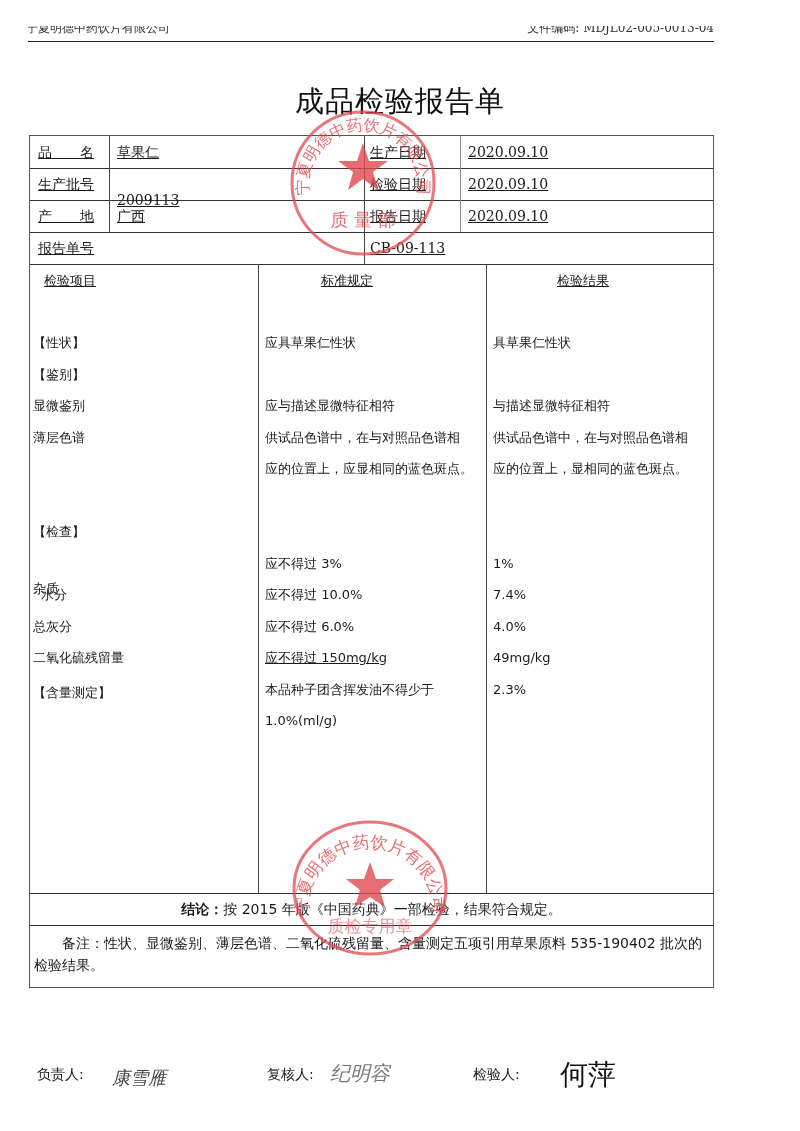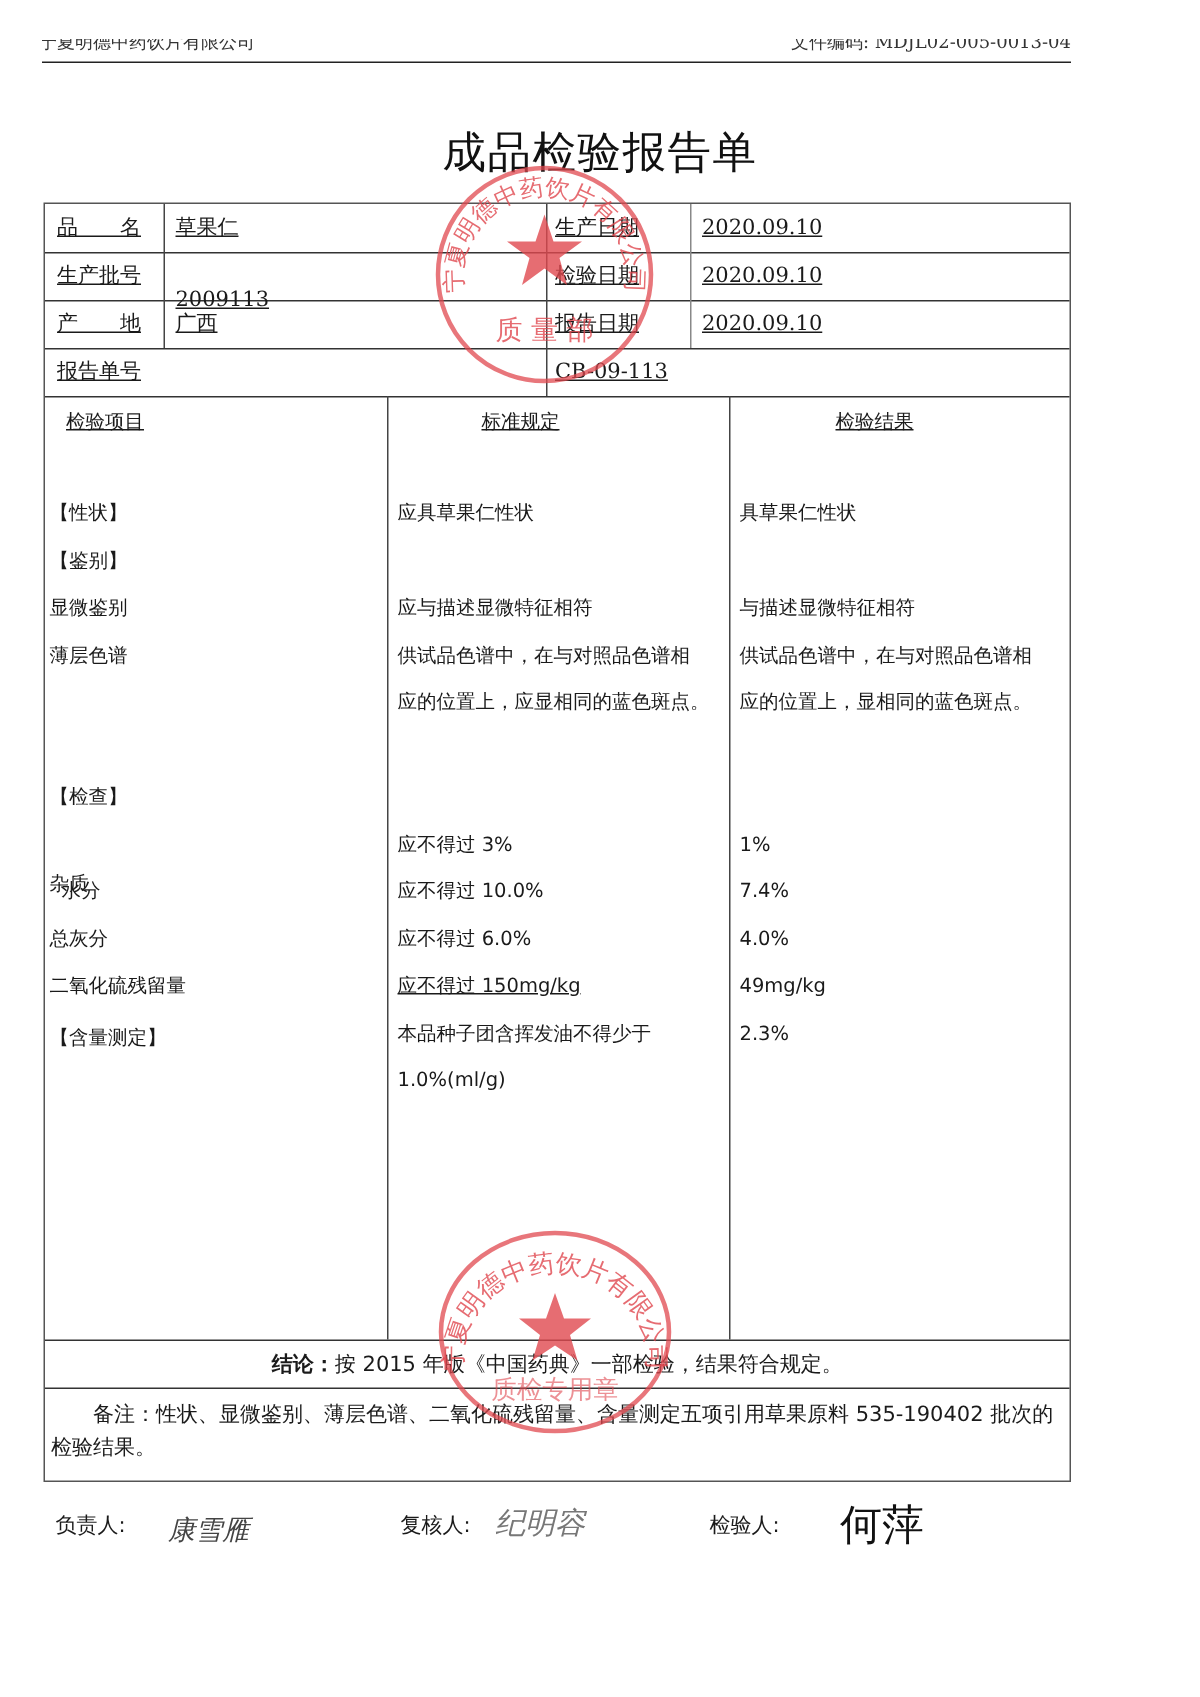--- a/index.html
+++ b/index.html
@@ -16,21 +16,21 @@
     .hline { position:absolute; height:1px; background:#333; }
     .vline { position:absolute; width:1px; background:#444; }
     .cell { position:absolute; font-size:14px; line-height:18px; white-space:nowrap;text-decoration:underline; }
     .colhead { position:absolute; font-size:13px; text-decoration:underline; font-family:"DejaVu Sans", "Liberation Sans", sans-serif; }
     .txt { position:absolute; font-size:13px; line-height:18px; white-space:nowrap; font-family:"DejaVu Sans", "Liberation Sans", sans-serif; }
     .conclusion { position:absolute; left:0; width:683px; top:765px; text-align:center; font-size:14px;
                   font-family:"DejaVu Sans", "Liberation Sans", sans-serif; }
     .conclusion b { font-weight:bold; }
     .remark { position:absolute; left:4px; width:675px; top:796px; font-size:14px; line-height:22px;
               font-family:"DejaVu Sans", "Liberation Sans", sans-serif; text-indent:28px; }
-    .sigs { position:absolute; top:1006px; left:0; width:641px; height:40px; font-size:14px;
+    .sigs { position:absolute; top:1064px; left:0; width:641px; height:40px; font-size:14px;
             font-family:"DejaVu Sans", "Liberation Sans", sans-serif; }
     .sig-label { position:absolute; top:2px; }
     .sig-hand { position:absolute; font-family:"DejaVu Serif", serif; font-style:italic; }
     .stamp { position:absolute; pointer-events:none; }
   </style>
 </head>
 <body>
 
 <div class="page-header">
   <span class="hl">宁夏明德中药饮片有限公司</span>

